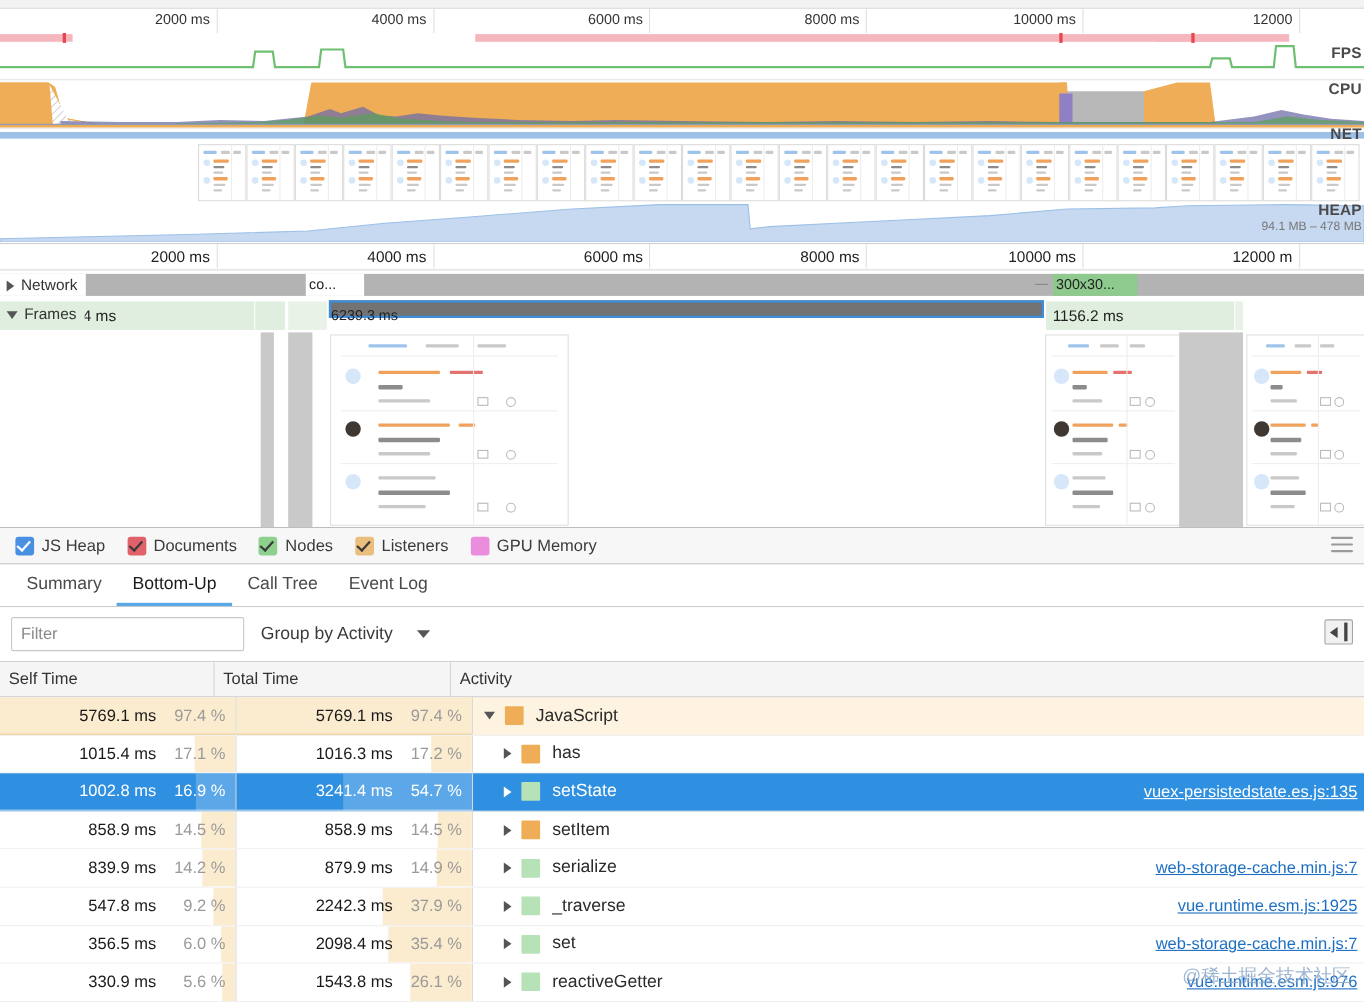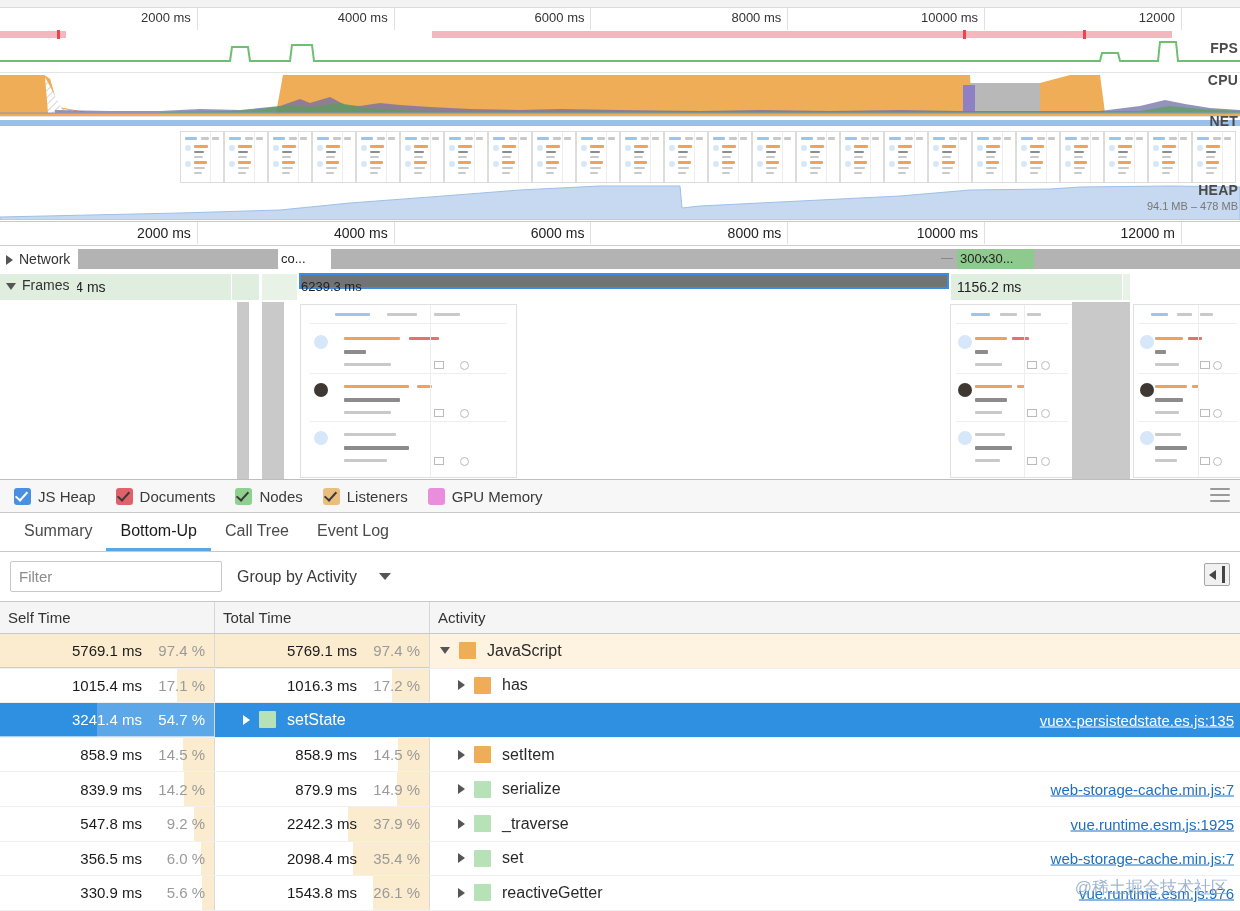--- a/index.html
+++ b/index.html
@@ -136,21 +136,21 @@
   #sidebar-toggle .ar{margin-left:4px;width:0;height:0;border-right:7px solid #444;
     border-top:5px solid transparent;border-bottom:5px solid transparent;}
   #sidebar-toggle .bar{position:absolute;right:4px;top:2px;bottom:2px;width:3px;background:#444;}
 
   
   #table{position:absolute;left:0;top:602px;width:1240px;height:309px;overflow:hidden;background:#fff;}
   #thead{display:flex;height:32px;background:#f5f5f5;border-bottom:1px solid #c9c9c9;
     box-sizing:border-box;}
   .th{font-size:15px;color:#333;line-height:32px;padding-left:8px;box-sizing:border-box;
     border-right:1px solid #d6d6d6;white-space:nowrap;}
-  .th.c1{width:215px;}
+  .th.c1{width:195px;}
   .th.c2{width:215px;}
   .th.c3{flex:1;border-right:none;}
 
   .row{display:flex;height:34.6px;position:relative;box-sizing:border-box;
     border-bottom:1px solid #f0f0f0;}
   .row.sel{background:#2f8fe0;}
   .cell{position:relative;box-sizing:border-box;border-right:1px solid #d9d9d9;overflow:hidden;}
   .cell.c1{width:215px;}
   .cell.c2{width:215px;}
   .cell.c3{flex:1;border-right:none;}
@@ -841,20 +841,28 @@
           </div>
           <div class="cell c3">
             <div class="act indent2">
               <span class="disc right"></span>
               <span class="sw" style="background: rgb(238, 173, 86);"></span>
               <span class="aname">has</span>
             </div>
           </div>
         </div>
         <div class="row sel">
+          <div class="cell c1">
+            <div class="bar" style="width: 16.9%;"></div>
+            <div class="cellinner">
+              <span class="ms">1002.8 ms</span>
+              <span class="pct">16.9 %</span>
+            </div>
+            <div class="underline"></div>
+          </div>
           <div class="cell c2">
             <div class="bar" style="width: 54.7%;"></div>
             <div class="cellinner">
               <span class="ms">3241.4 ms</span>
               <span class="pct">54.7 %</span>
             </div>
             <div class="underline"></div>
           </div>
           <div class="cell c3">
             <div class="act indent2">

